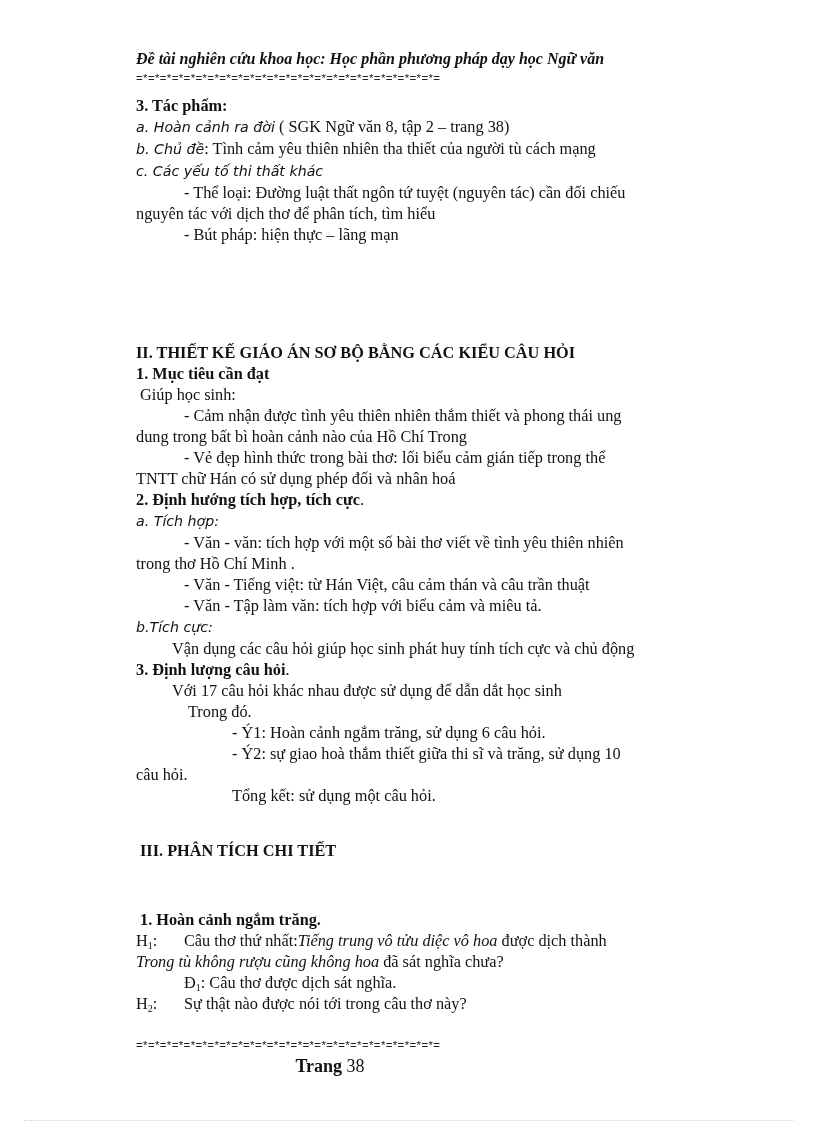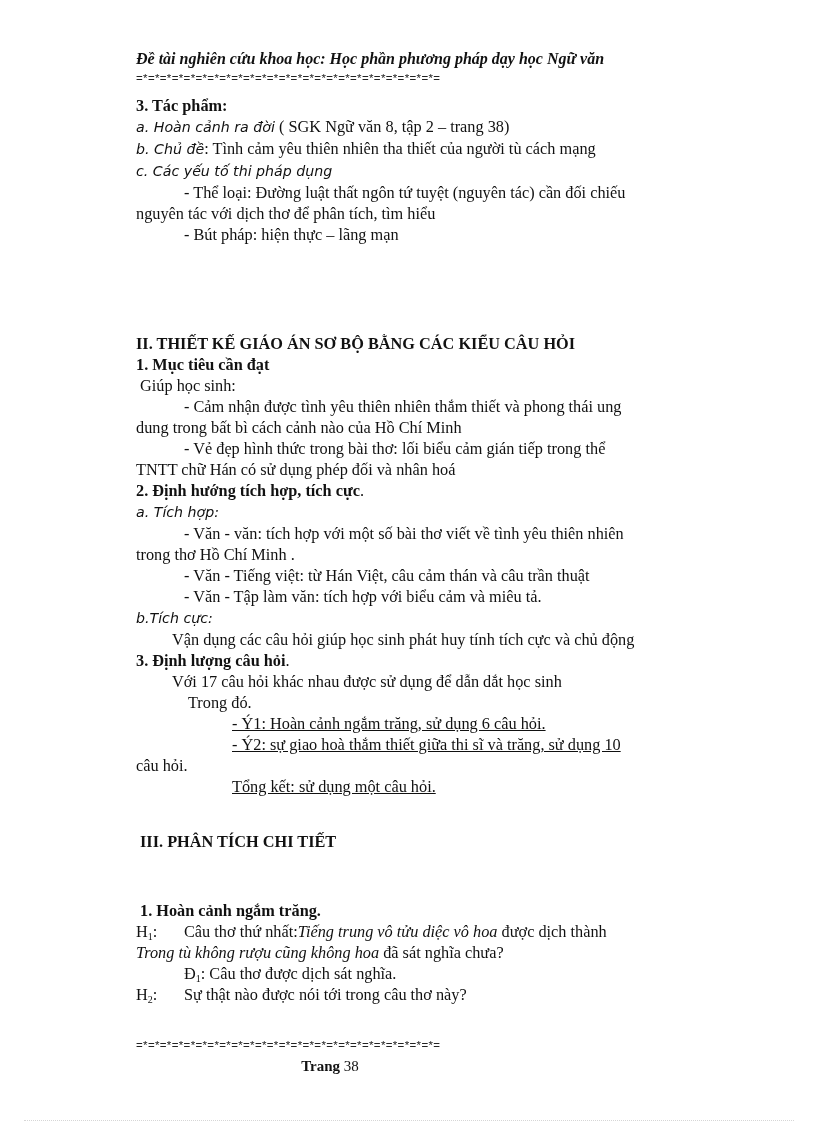--- a/index.html
+++ b/index.html
@@ -56,37 +56,37 @@
     .italic-sans {
       font-family: "DejaVu Sans", sans-serif;
       font-style: italic;
       font-size: 14.2px;
     }
     .italic { font-style: italic; }
     .indent1 { padding-left: 48px; }
     .indent-small { padding-left: 4px; }
     .indent-para { padding-left: 36px; }
     .indent-trong { padding-left: 52px; }
-    .indent2 { padding-left: 96px; text-decoration: underline; }
+    .indent2 { padding-left: 96px; }
     .hq {
       display: inline-block;
       width: 48px;
     }
     sub {
       font-size: 10px;
       vertical-align: -3px;
       line-height: 0;
     }
     .footer-page {
       position: absolute;
       left: 0;
       width: 660px;
       top: 1057px;
       text-align: center;
-      font-size: 15px;
+      font-size: 18px;
       line-height: 18px;
     }
     .footer-page .lbl { font-weight: bold; }
     .dotline {
       position: absolute;
       left: 24px;
       width: 770px;
       top: 1120px;
       height: 1px;
       border-top: 1px dotted #d6d6d6;
@@ -105,33 +105,33 @@
 
 
     <div class="line bold">3. Tác phẩm:</div>
     <div class="line">
       <span class="italic-sans">a. Hoàn cảnh ra đời</span><span> ( SGK Ngữ văn 8, tập 2 – trang 38)</span>
     </div>
     <div class="line">
       <span class="italic-sans">b. Chủ đề</span><span>: Tình cảm yêu thiên nhiên tha thiết  của người tù cách mạng</span>
     </div>
     <div class="line">
-      <span class="italic-sans">c. Các yếu tố thi pháp dụng</span>
+      <span class="italic-sans">c. Các yếu tố thi thất khác</span>
     </div>
     <div class="line indent1">- Thể loại:  Đường luật thất ngôn tứ tuyệt (nguyên tác) cần đối chiếu</div>
     <div class="line">nguyên  tác với dịch thơ để phân tích, tìm hiểu</div>
     <div class="line indent1">- Bút pháp: hiện  thực – lãng  mạn</div>
 
     <div class="spacer-gap"></div>
 
-    <div class="line bold" style="margin-top:4px;">II. THIẾT KẾ GIÁO ÁN SƠ BỘ BẰNG CÁC KIỂU CÂU HỎI</div>
+    <div class="line bold" style="margin-top:13px;">II. THIẾT KẾ GIÁO ÁN SƠ BỘ BẰNG CÁC KIỂU CÂU HỎI</div>
     <div class="line bold">1. Mục tiêu cần đạt</div>
     <div class="line indent-small">Giúp học sinh:</div>
     <div class="line indent1">- Cảm nhận được tình yêu thiên  nhiên  thắm thiết  và phong thái ung</div>
-    <div class="line">dung trong bất bì cách cảnh nào của Hồ Chí Minh</div>
+    <div class="line">dung trong bất bì hoàn cảnh nào của Hồ Chí Trong</div>
     <div class="line indent1">- Vẻ đẹp hình thức trong bài thơ: lối  biểu  cảm gián  tiếp  trong thể</div>
     <div class="line">TNTT chữ Hán  có sử dụng phép đối và nhân hoá</div>
 
     <div class="line">
       <span class="bold">2. Định hướng tích hợp, tích cực</span><span>.</span>
     </div>
     <div class="line">
       <span class="italic-sans">a. Tích hợp:</span>
     </div>
     <div class="line indent1">- Văn  - văn:  tích hợp với  một  số bài thơ viết  về tình yêu  thiên  nhiên</div>

